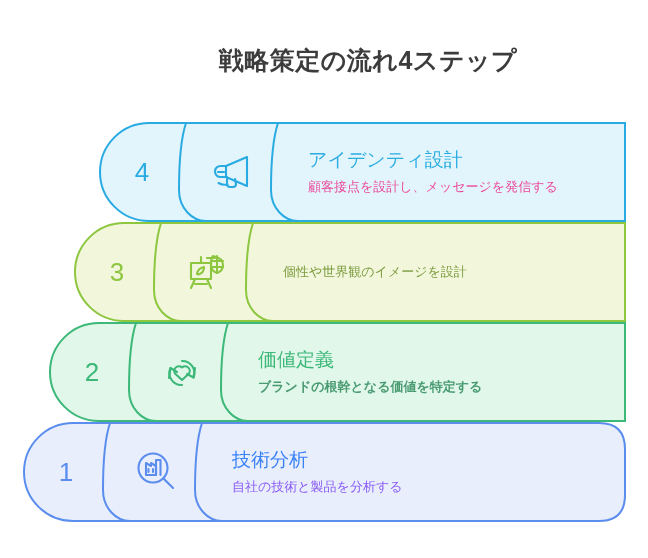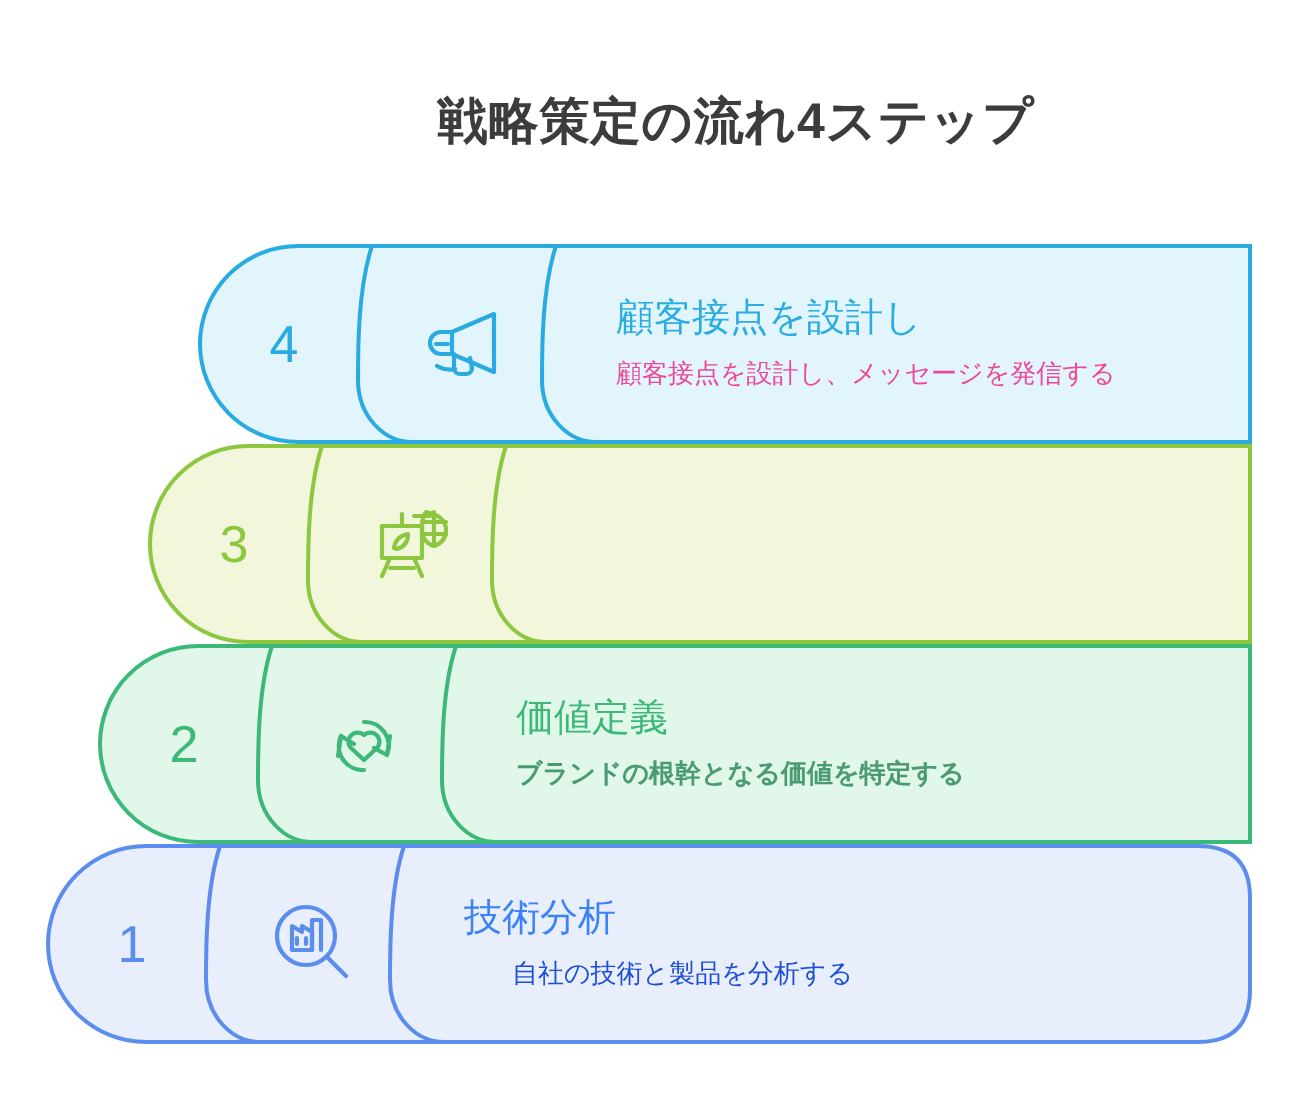--- a/index.html
+++ b/index.html
@@ -110,21 +110,21 @@
       <div class="icon-zone" style="left: 88px; width: 92px;">
         <svg width="52" height="52" viewBox="0 0 52 52">
           <path fill="none" stroke="#29abe2" stroke-width="2.1" stroke-linecap="round" stroke-linejoin="round" d="M41 11 L20 20 L20 31 L41 40 Z"></path>
           <path fill="none" stroke="#29abe2" stroke-width="2.1" stroke-linecap="round" stroke-linejoin="round" d="M20 20 L14.5 20 A5.5 5.5 0 0 0 14.5 31 L20 31"></path>
           <path fill="none" stroke="#29abe2" stroke-width="2.1" stroke-linecap="round" stroke-linejoin="round" d="M12 26 L18 26"></path>
           <path fill="none" stroke="#29abe2" stroke-width="2.1" stroke-linecap="round" stroke-linejoin="round" d="M21 31 L21 38 A3 3 0 0 0 24 41 L27 41 A3 3 0 0 0 30 38 L29 33"></path>
           <path fill="none" stroke="#29abe2" stroke-width="2.1" stroke-linecap="round" stroke-linejoin="round" d="M12.5 37 Q17 39.5 21.5 38.5"></path>
         </svg>
       </div>
       <div class="text-zone" style="left: 194px; width: 328px;">
-        <div class="step-title" style="color: rgb(43, 173, 226);">顧客接点を設計し</div>
+        <div class="step-title" style="color: rgb(43, 173, 226);">アイデンティ設計</div>
         <div class="step-desc" style="color: #ec4899;">顧客接点を設計し、メッセージを発信する</div>
       </div>
     </div>
     <div class="step-row" style="left: 73px; top: 104px; width: 553px;">
       <svg class="step-svg" width="557" height="104" viewBox="0 0 557 104">
         <path d="M 51 1 L 552 1 L 552 1 L 552 99 L 552 99 L 51 99 A 49 49 0 0 1 51 1 Z" fill="#f2f7dc" stroke="#8dc63f" stroke-width="2"></path>
         <path d="M 88 1 C 81 22, 81 52, 81 68 C 81 86, 94 99, 108 99" fill="none" stroke="#8dc63f" stroke-width="2" stroke-linecap="round"></path>
         <path d="M 180 1 C 173 22, 173 52, 173 68 C 173 86, 186 99, 200 99" fill="none" stroke="#8dc63f" stroke-width="2" stroke-linecap="round"></path>
       </svg>
       <div class="num-label" style="left: 0px; width: 88px; color: rgb(141, 198, 63);">3</div>
@@ -137,20 +137,21 @@
           <path fill="none" stroke="#8dc63f" stroke-width="2.1" stroke-linecap="round" stroke-linejoin="round" d="M14 38 L26 38"></path>
           <path fill="none" stroke="#8dc63f" stroke-width="2.1" stroke-linecap="round" stroke-linejoin="round" d="M16 28 Q17 22 23 21 Q23 27 17.5 28.5 Z"></path>
           <path fill="none" stroke="#8dc63f" stroke-width="2.1" stroke-linecap="round" stroke-linejoin="round" d="M32 10 Q42 12 42 19 Q42 25 36 27 Q30 25 30 19 Q30 12 32 10 Z"></path>
           <path fill="none" stroke="#8dc63f" stroke-width="2.1" stroke-linecap="round" stroke-linejoin="round" d="M30 15 L42 15"></path>
           <path fill="none" stroke="#8dc63f" stroke-width="2.1" stroke-linecap="round" stroke-linejoin="round" d="M30 21 L42 21"></path>
           <path fill="none" stroke="#8dc63f" stroke-width="2.1" stroke-linecap="round" stroke-linejoin="round" d="M36 10 L36 27"></path>
           <path fill="none" stroke="#8dc63f" stroke-width="2.1" stroke-linecap="round" stroke-linejoin="round" d="M26 12 L34 12"></path>
         </svg>
       </div>
       <div class="text-zone" style="left: 194px; width: 353px;">
+        <div class="step-desc" style="color: rgb(124, 155, 62);">個性や世界観のイメージを設計</div>
       </div>
     </div>
     <div class="step-row" style="left: 48px; top: 204px; width: 578px;">
       <svg class="step-svg" width="582" height="104" viewBox="0 0 582 104">
         <path d="M 51 1 L 577 1 L 577 1 L 577 99 L 577 99 L 51 99 A 49 49 0 0 1 51 1 Z" fill="#e0f7ea" stroke="#3cb878" stroke-width="2"></path>
         <path d="M 88 1 C 81 22, 81 52, 81 68 C 81 86, 94 99, 108 99" fill="none" stroke="#3cb878" stroke-width="2" stroke-linecap="round"></path>
         <path d="M 180 1 C 173 22, 173 52, 173 68 C 173 86, 186 99, 200 99" fill="none" stroke="#3cb878" stroke-width="2" stroke-linecap="round"></path>
       </svg>
       <div class="num-label" style="left: 0px; width: 88px; color: rgb(60, 184, 120);">2</div>
       <div class="icon-zone" style="left: 88px; width: 92px;">
@@ -179,16 +180,16 @@
           <circle fill="none" stroke="#5b8def" stroke-width="2.1" stroke-linecap="round" stroke-linejoin="round" cx="24" cy="23" r="14.5"></circle>
           <path fill="none" stroke="#5b8def" stroke-width="2.1" stroke-linecap="round" stroke-linejoin="round" d="M34.5 33.5 L44 43"></path>
           <path fill="none" stroke="#5b8def" stroke-width="2.1" stroke-linecap="round" stroke-linejoin="round" d="M17 30 L17 18 L22 21 L22 18 L27 21 L27 30 Z"></path>
           <path fill="none" stroke="#5b8def" stroke-width="2.1" stroke-linecap="round" stroke-linejoin="round" d="M27 30 L27 15 L31.5 15 L31.5 30"></path>
           <path fill="none" stroke="#5b8def" stroke-width="2.1" stroke-linecap="round" stroke-linejoin="round" d="M19.5 24 L19.5 27"></path>
           <path fill="none" stroke="#5b8def" stroke-width="2.1" stroke-linecap="round" stroke-linejoin="round" d="M24 24 L24 27"></path>
         </svg>
       </div>
       <div class="text-zone" style="left: 194px; width: 404px;">
         <div class="step-title" style="color: #3b82f6;">技術分析</div>
-        <div class="step-desc" style="color: #1d4ed8; margin-left: 24px;">自社の技術と製品を分析する</div>
+        <div class="step-desc" style="color: #8b5cf6;">自社の技術と製品を分析する</div>
       </div>
     </div>
   </div>
 
 </body></html>

